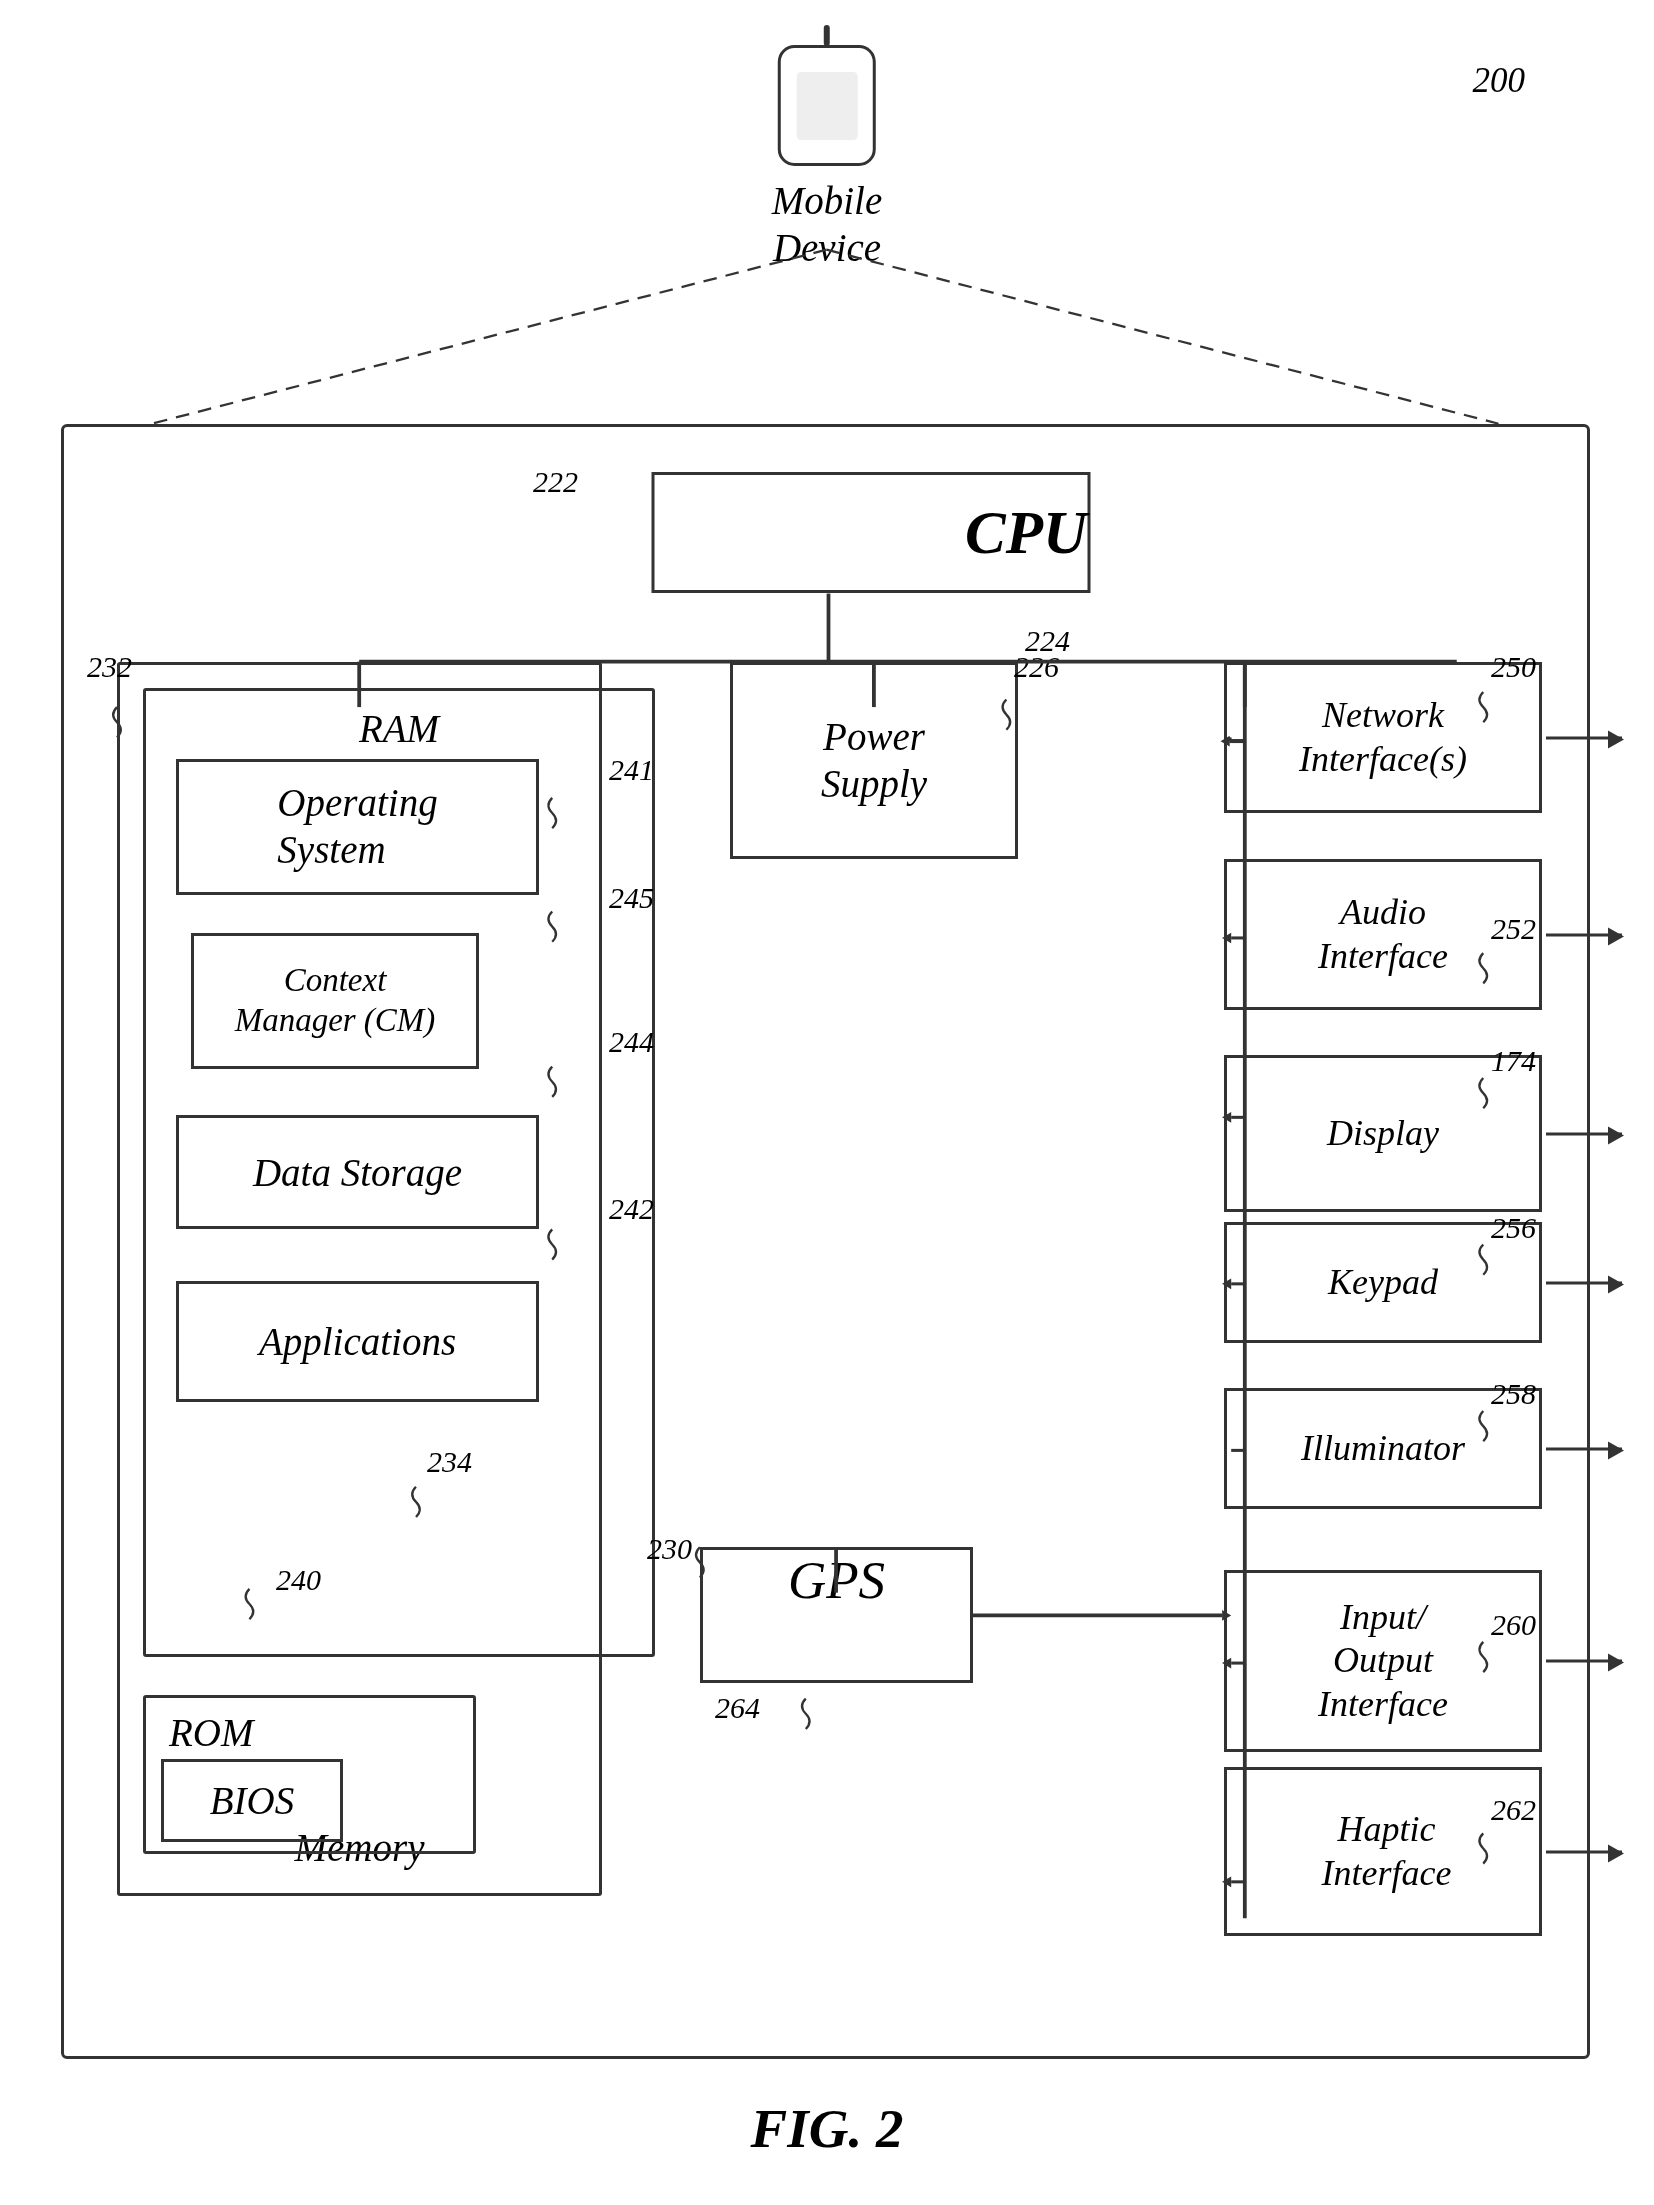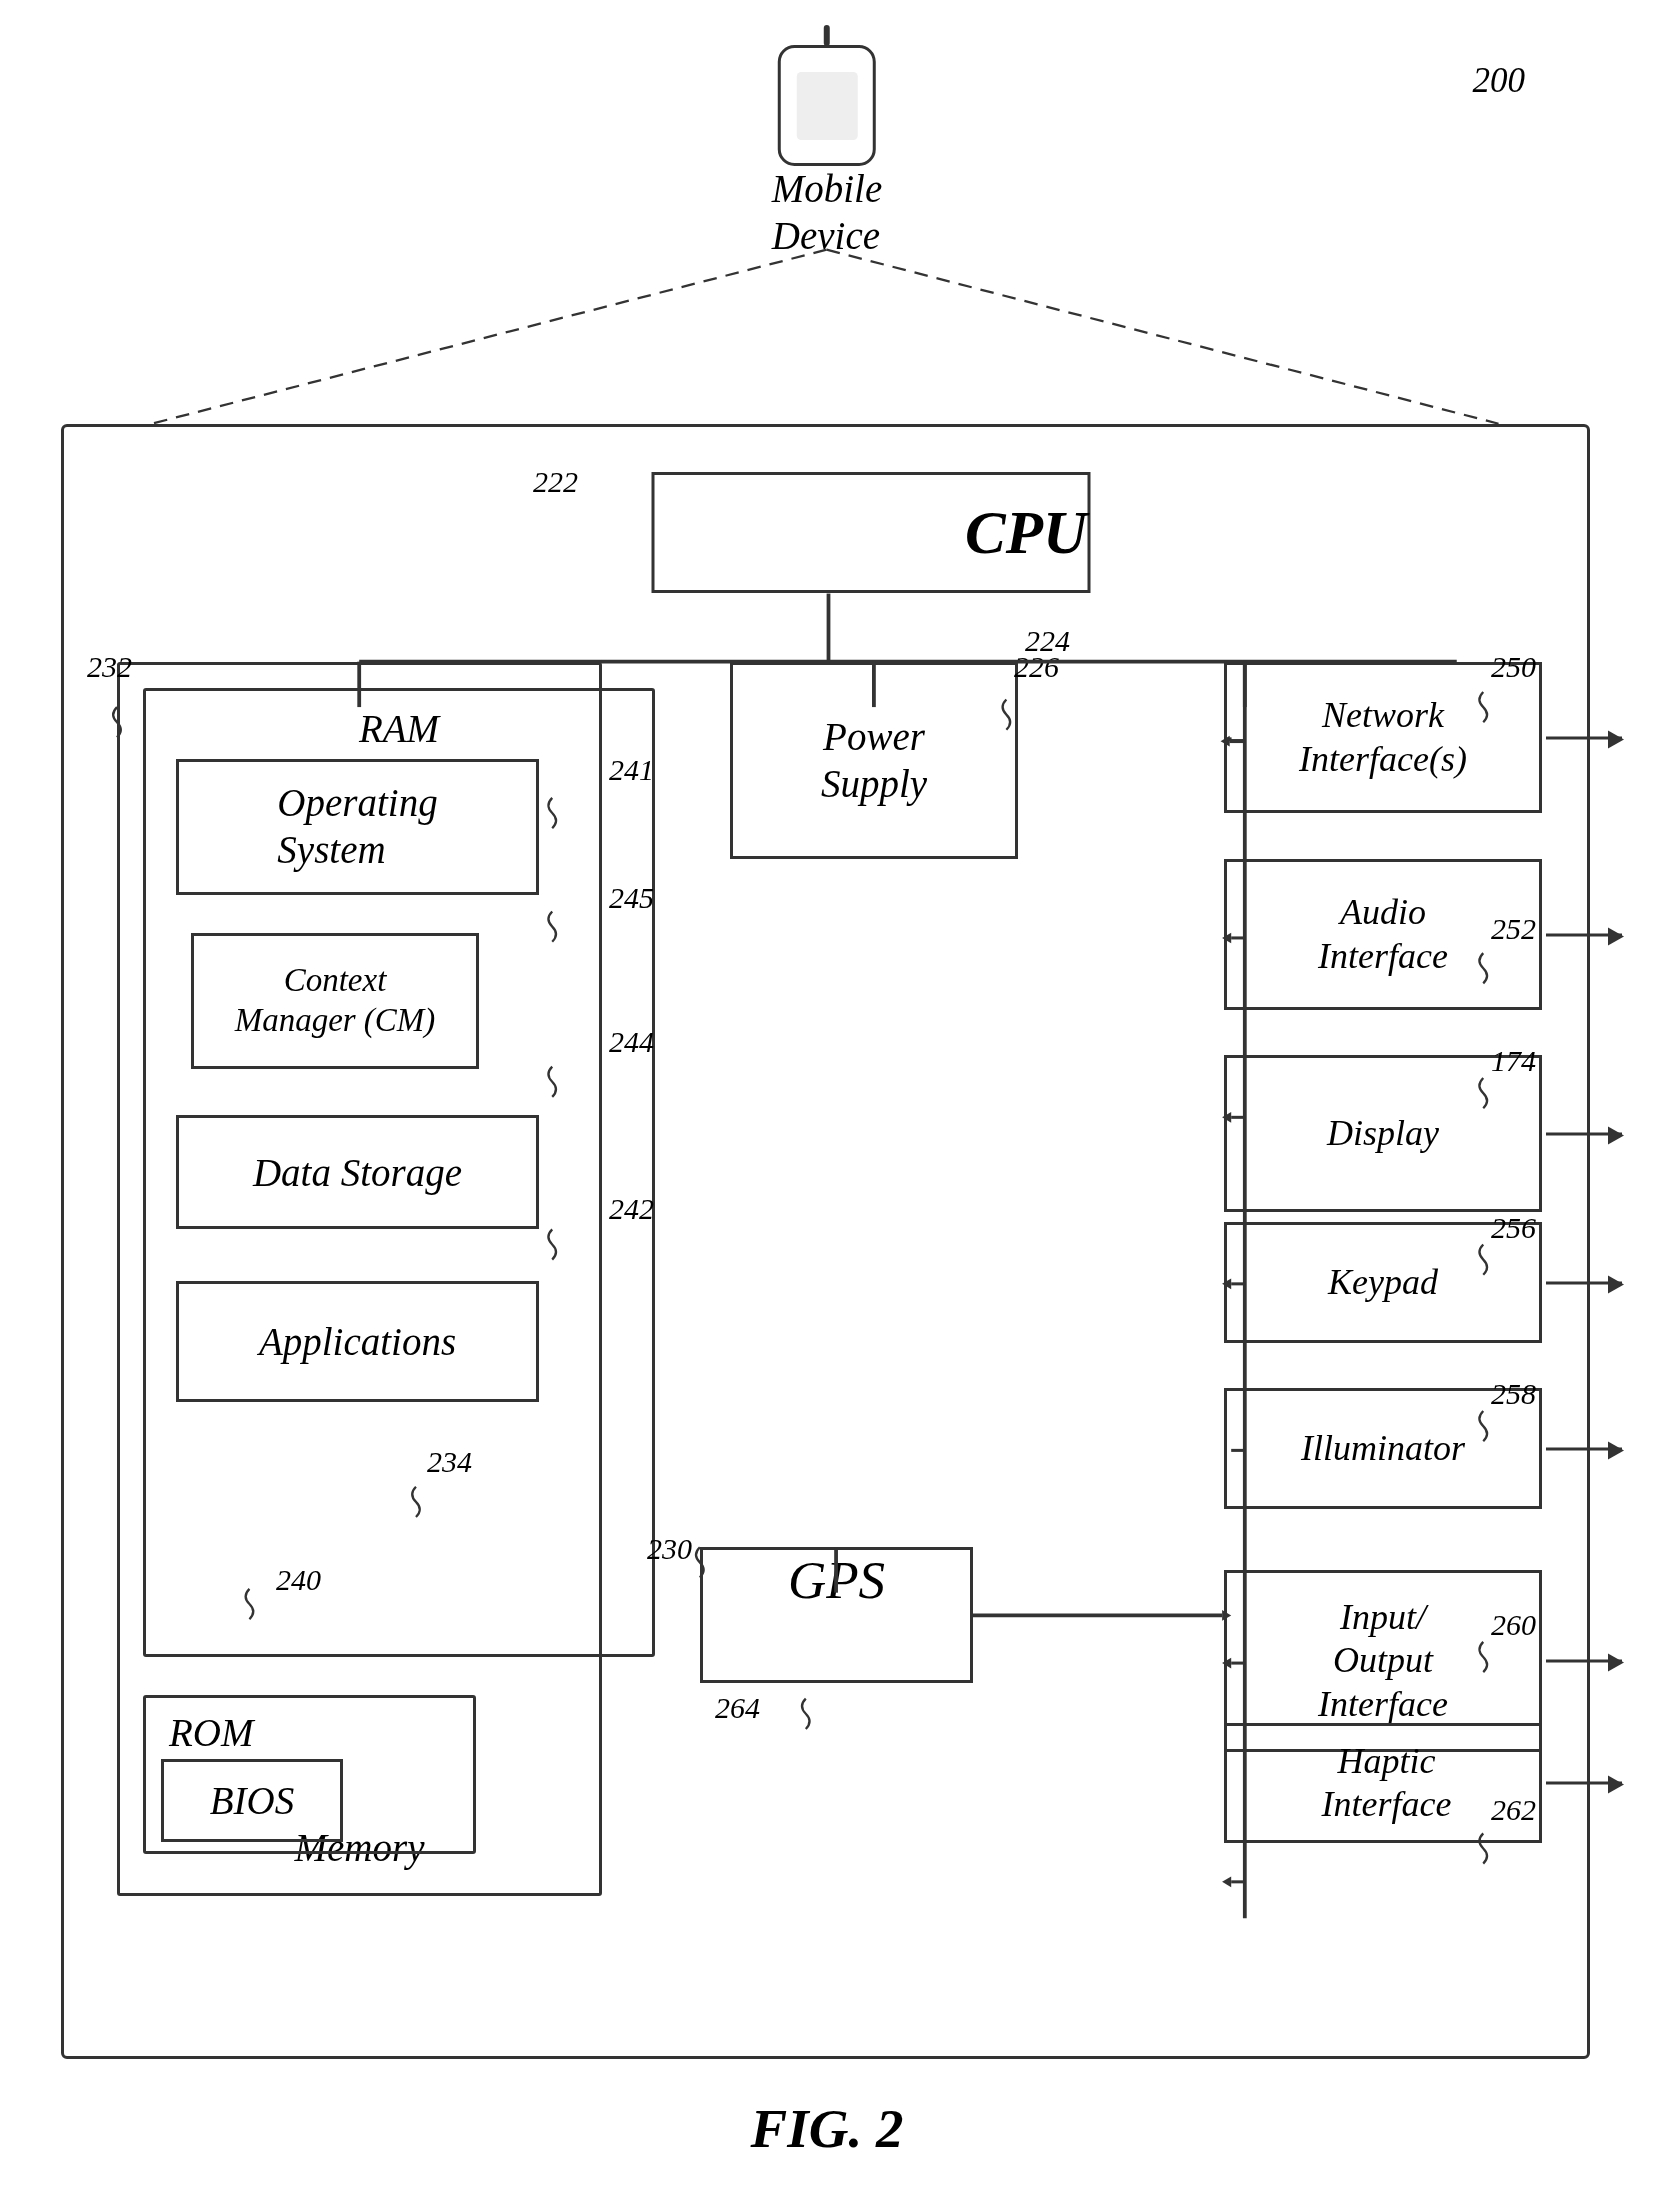--- a/index.html
+++ b/index.html
@@ -55,21 +55,22 @@
     .mobile-icon-screen {
       width: 61px;
       height: 68px;
       background: #eee;
       border-radius: 4.5px;
     }
 
     .mobile-label {
       font-style: italic;
       font-size: 39px;
-      text-align: left;
+      text-align: center;
+      margin-top: 12px;
       line-height: 1.2;
     }
 
     
     .fig-label-200 {
       position: absolute;
       top: 61px;
       right: 129px;
       font-size: 35px;
       font-style: italic;
@@ -336,22 +337,22 @@
     }
     .illuminator-box {
       top: 961px;
       height: 121px;
     }
     .io-interface-box {
       top: 1143px;
       height: 182px;
     }
     .haptic-interface-box {
-      top: 1296px;
-      height: 120px;
+      top: 1340px;
+      height: 169px;
       padding-left: 7px;
     }
 
     .iface-label {
       font-style: italic;
       font-size: 36px;
       line-height: 1.2;
     }
 
     

